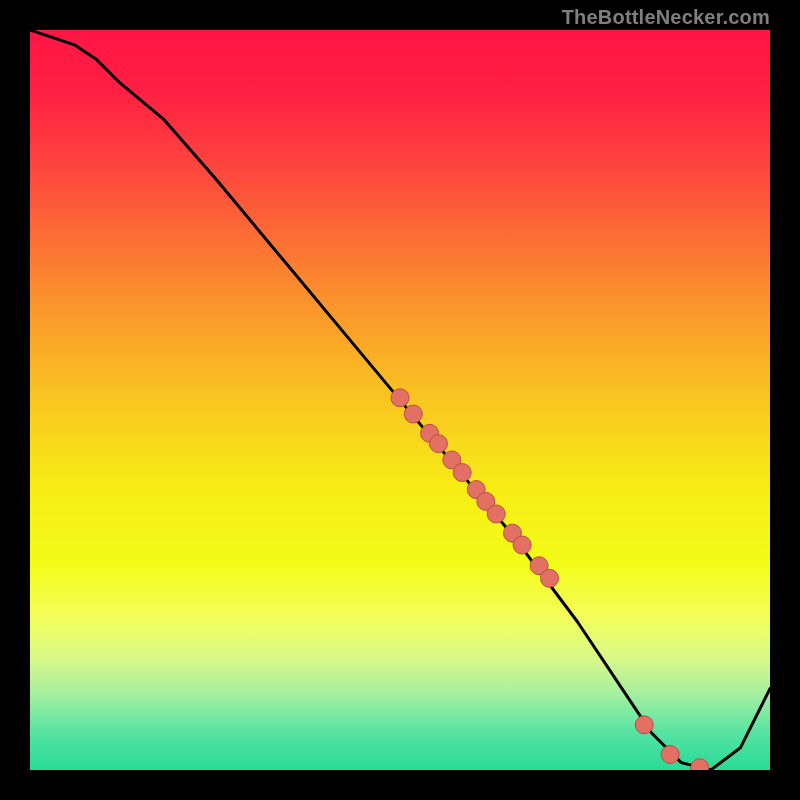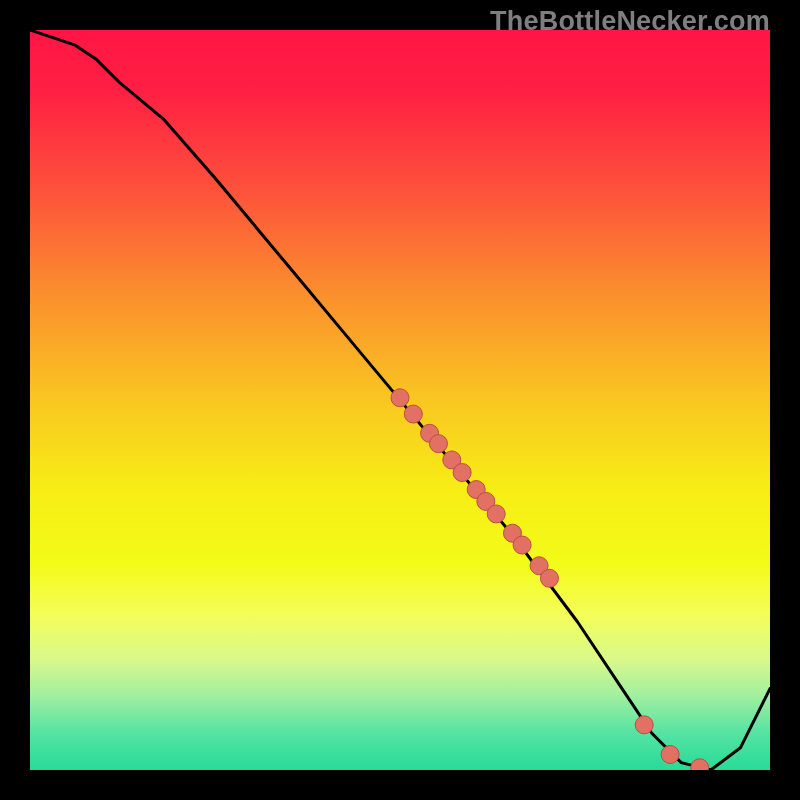--- a/index.html
+++ b/index.html
@@ -15,21 +15,21 @@
     left: 30px;
     top: 30px;
     width: 740px;
     height: 740px;
   }
   .watermark {
     position: absolute;
     top: 6px;
     right: 30px;
     font-family: Arial, Helvetica, sans-serif;
-    font-size: 27px;
+    font-size: 20px;
     font-weight: bold;
     color: #7f7f7f;
     letter-spacing: 0.2px;
   }
   svg { display: block; }
 </style>
 </head>
 <body>
 
 <div class="watermark">TheBottleNecker.com</div>

